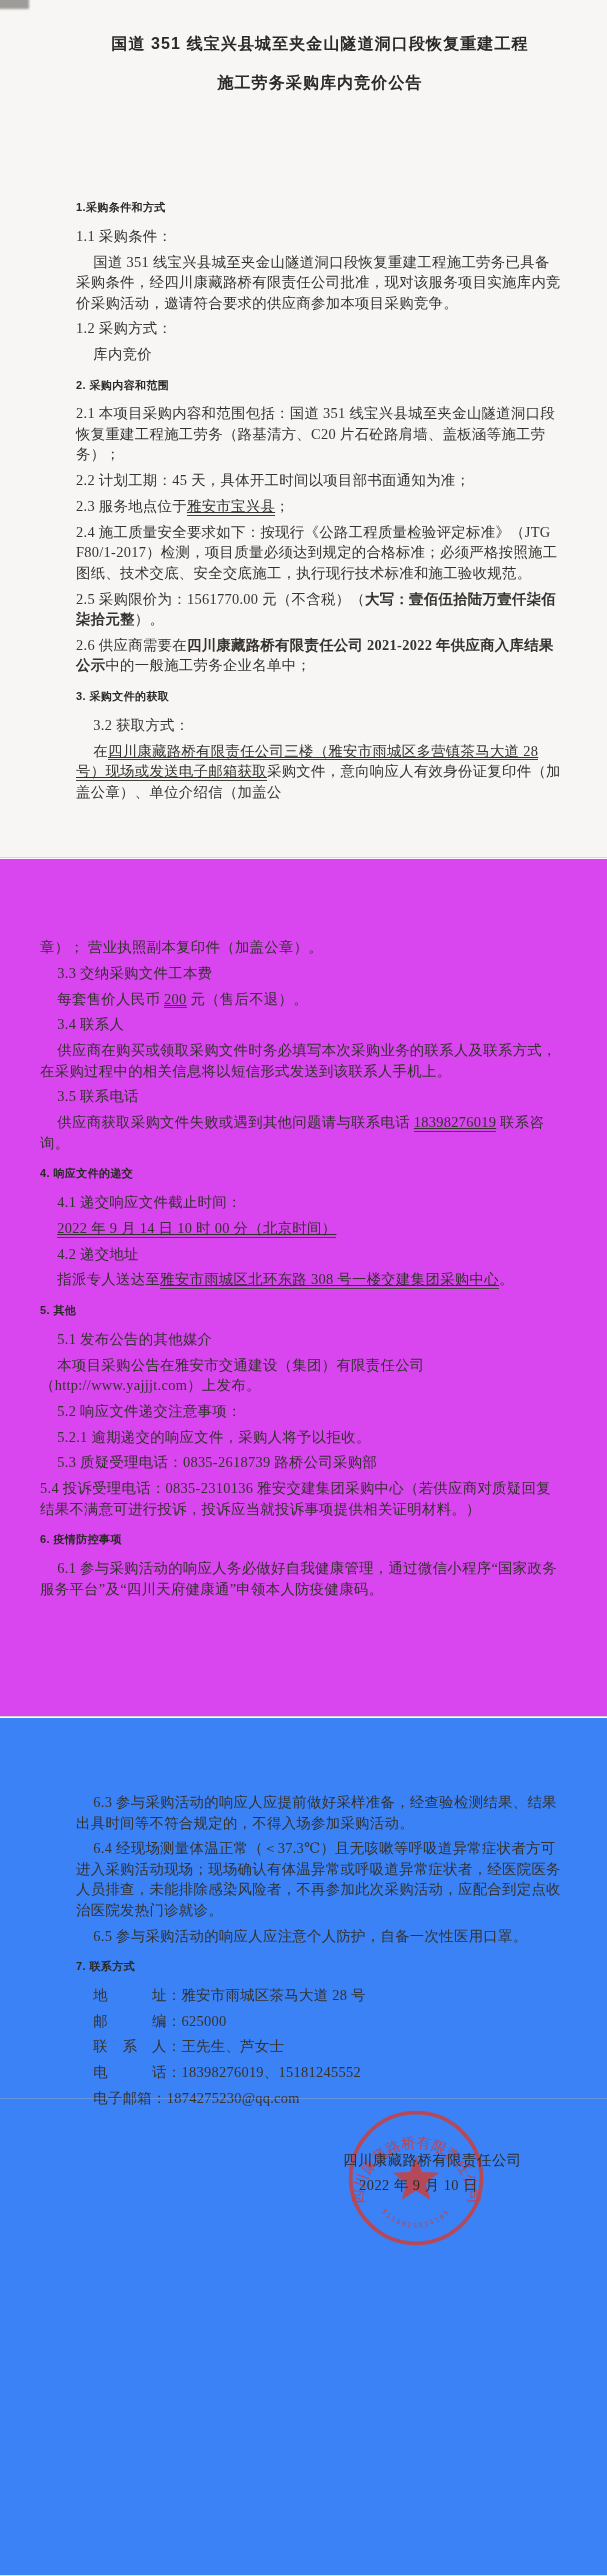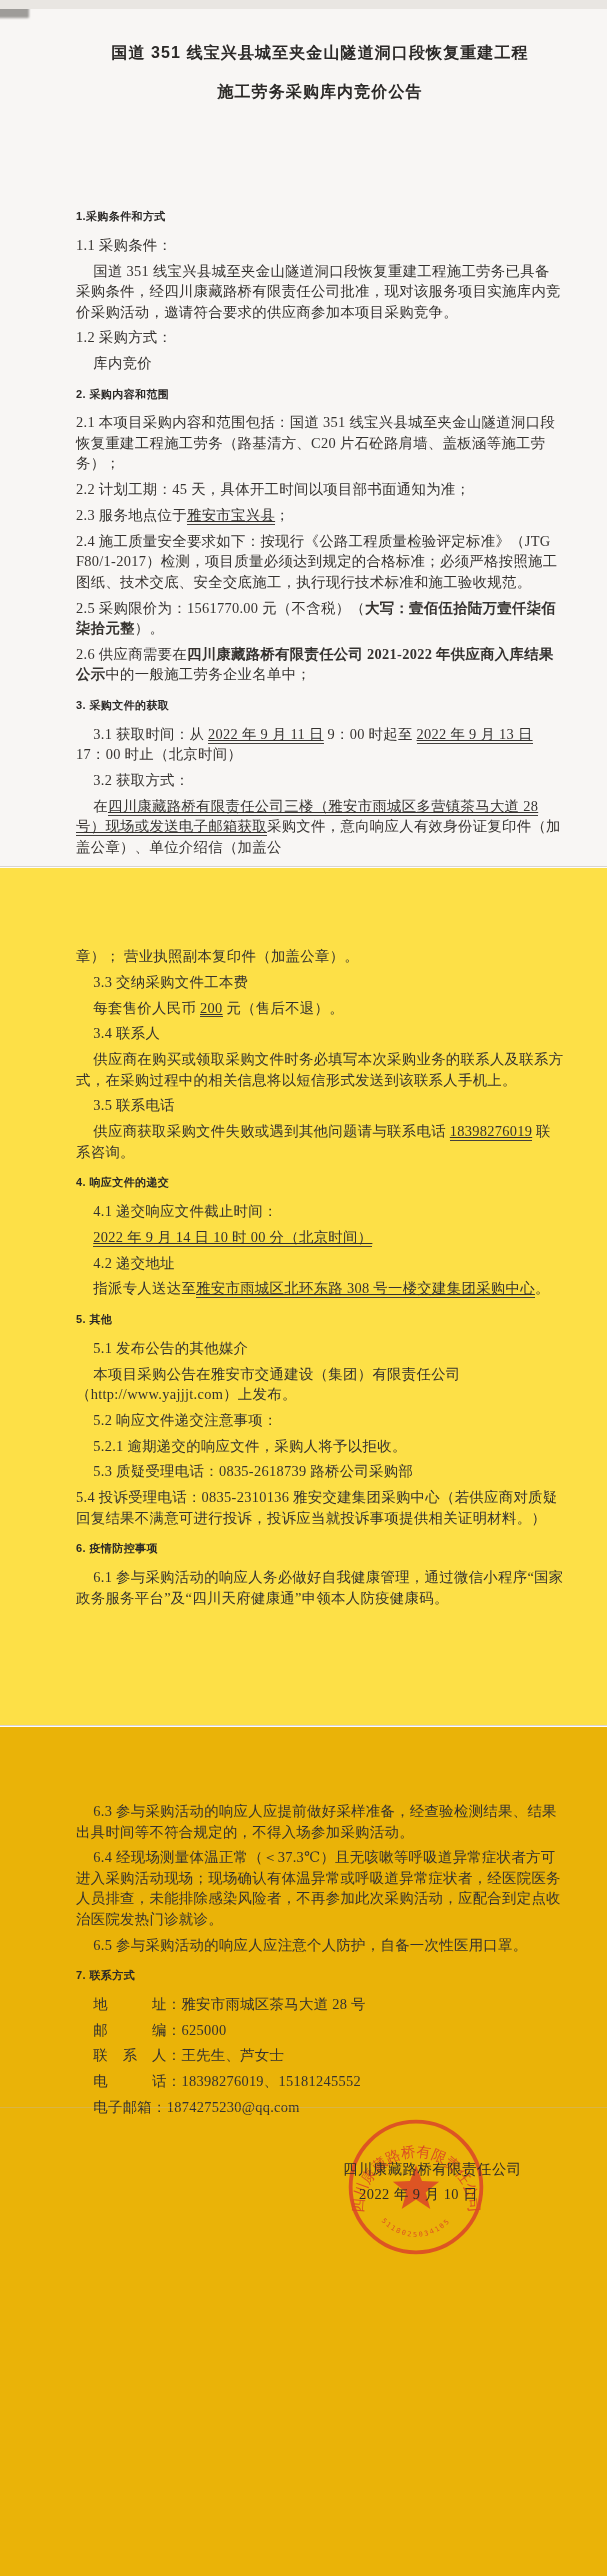--- a/index.html
+++ b/index.html
@@ -1,20 +1,20 @@
 <!DOCTYPE html>
 <html style="font-size:12px"><head>
 <meta charset="utf-8">
 <style>
   html,body{margin:0;padding:0;background:#e9e6e2;}
   body{width:607px;font-family:"Liberation Serif","DejaVu Serif",serif;color:#35322f;}
   .page{position:relative;width:607px;box-sizing:border-box;overflow:hidden;}
-  .page1{height:858px;background:#f8f6f4;border-bottom:0.8px solid #d9d5d0;padding:32px 43px 0 76px;margin-top:9px;}
-  .page2{height:859px;background:#fde047;border-top:0.8px solid #fdfdfc;border-bottom:0.8px solid #d9d4d0;padding:78px 43px 0 76px;}
-  .page3{height:858px;background:#eab308;border-top:0.8px solid #fefdfe;padding:74px 43px 0 76px;}
+  .page1{height:858px;background:#f8f6f4;border-bottom:0.8px solid #d9d5d0;padding:32px 43px 0 76px;}
+  .page2{height:859px;background:#d946ef;border-top:0.8px solid #fdfdfc;border-bottom:0.8px solid #d9d4d0;padding:78px 43px 0 40px;}
+  .page3{height:858px;background:#3b82f6;border-top:0.8px solid #fefdfe;padding:74px 43px 0 76px;}
   .title{font-family:"Liberation Sans","DejaVu Sans",sans-serif;font-weight:bold;font-size:16px;letter-spacing:1.1px;text-align:center;color:#2b2927;line-height:23px;margin:0;}
   .title + .title{margin-top:16px;text-align:center;}
   .title-block{margin-bottom:102px;}
   .hd{font-family:"Liberation Sans","DejaVu Sans",sans-serif;font-weight:bold;font-size:11px;color:#2b2927;line-height:23px;margin:9px 0 6.8px;letter-spacing:0.4px;}
   .b{font-size:14.4px;line-height:20.5px;margin:0 0 5.3px;letter-spacing:0.3px;}
   .ind{text-indent:1.2em;}
   .flush{text-indent:0;}
   .u{border-bottom:0.8px solid #45423e;padding-bottom:0.8px;text-decoration:underline;}
   .u-ext{padding-right:26px;}
   .bold{font-weight:bold;}
@@ -42,21 +42,20 @@
 
   <h2 class="hd">2. 采购内容和范围</h2>
   <p class="b flush">2.1 本项目采购内容和范围包括：国道 351 线宝兴县城至夹金山隧道洞口段恢复重建工程施工劳务（路基清方、C20 片石砼路肩墙、盖板涵等施工劳务）；</p>
   <p class="b flush">2.2 计划工期：45 天，具体开工时间以项目部书面通知为准；</p>
   <p class="b flush"><span>2.3 服务地点位于</span><span class="u">雅安市宝兴县</span><span>；</span></p>
   <p class="b flush">2.4 施工质量安全要求如下：按现行《公路工程质量检验评定标准》（JTG F80/1-2017）检测，项目质量必须达到规定的合格标准；必须严格按照施工图纸、技术交底、安全交底施工，执行现行技术标准和施工验收规范。</p>
   <p class="b flush"><span>2.5 采购限价为：1561770.00 元（不含税）（</span><span class="bold">大写：壹佰伍拾陆万壹仟柒佰柒拾元整</span><span>）。</span></p>
   <p class="b flush"><span>2.6 供应商需要在</span><span class="bold">四川康藏路桥有限责任公司 2021-2022 年供应商入库结果公示</span><span>中的一般施工劳务企业名单中；</span></p>
 
   <h2 class="hd">3. 采购文件的获取</h2>
-  <p class="b ind"><span>3.1 获取时间：从 </span><span class="u">2022 年 9 月 11 日</span><span> 9：00 时起至 </span><span class="u">2022 年 9 月 13 日</span><span> 17：00 时止（北京时间）</span></p>
   <p class="b ind">3.2 获取方式：</p>
   <p class="b ind"><span>在</span><span class="u">四川康藏路桥有限责任公司三楼（雅安市雨城区多营镇茶马大道 28 号）现场或发送电子邮箱获取</span><span>采购文件，意向响应人有效身份证复印件（加盖公章）、单位介绍信（加盖公</span></p>
 </div>
 
 <div class="page page2">
   <p class="b flush">章）； 营业执照副本复印件（加盖公章）。</p>
   <p class="b ind">3.3 交纳采购文件工本费</p>
   <p class="b ind"><span>每套售价人民币 </span><span class="u">200</span><span> 元（售后不退）。</span></p>
   <p class="b ind">3.4 联系人</p>
   <p class="b ind">供应商在购买或领取采购文件时务必填写本次采购业务的联系人及联系方式，在采购过程中的相关信息将以短信形式发送到该联系人手机上。</p>

